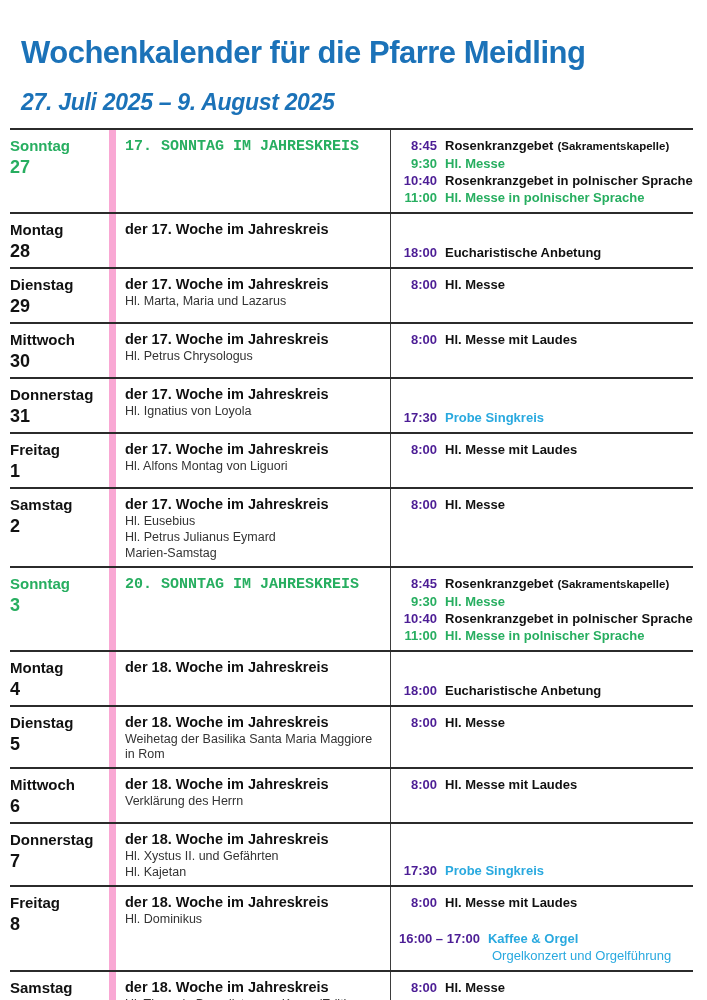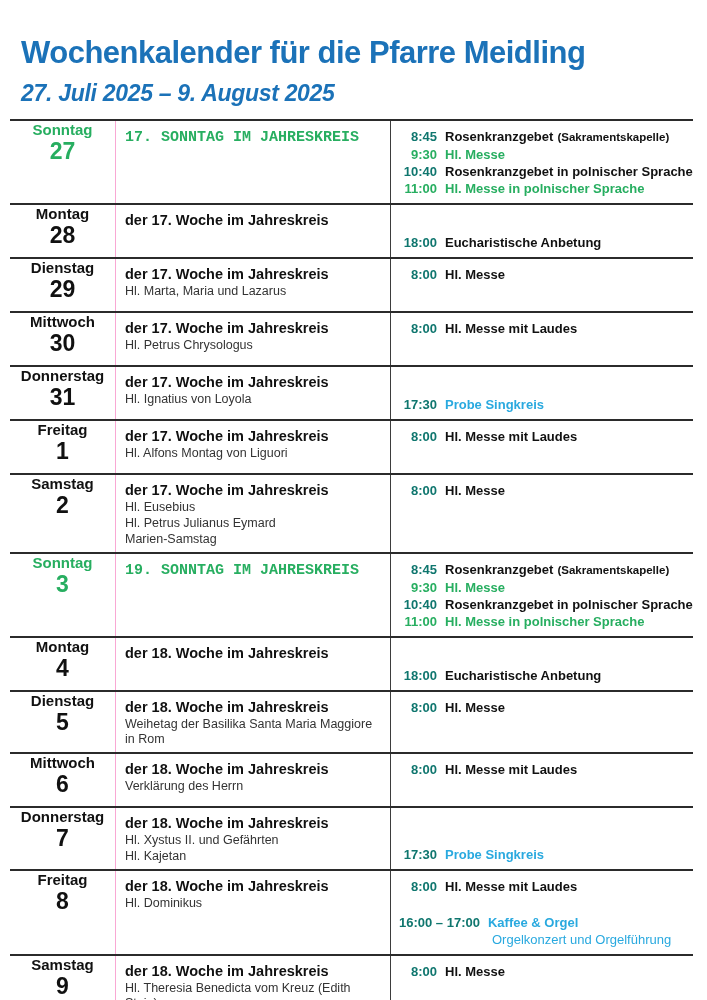--- a/index.html
+++ b/index.html
@@ -13,46 +13,45 @@
   .page{width:707px;height:1000px;position:relative;}
 
   
   .header{padding:36px 23px 0 21px;}
   .title{
     font-size:31px;font-weight:bold;line-height:34px;
     color:#1B72B8;letter-spacing:-0.5px;
   }
   .subtitle{
     font-size:23px;font-weight:bold;font-style:italic;
-    color:#1B72B8;line-height:26px;margin-top:10px;letter-spacing:-0.3px;
+    color:#1B72B8;line-height:26px;margin-top:19px;letter-spacing:-0.3px;
   }
 
   
   .cal{
     margin:13px 14px 0 10px;
     width:683px;
     border-top:2px solid #2b2b2b;
   }
   .row{
     display:flex;
     border-bottom:2px solid #2b2b2b;
     min-height:52px;
     align-items:stretch;
   }
   .row.last{border-bottom:none;}
 
   .c-day{
     width:106px;flex:0 0 106px;
-    border-right:1px solid #f9a8d4;
-    text-align:center;
-    padding-top:0;padding-bottom:4px;
+    border-right:7px solid #f9a8d4;
+    padding-top:7px;padding-bottom:4px;
     box-sizing:border-box;
   }
   .day-name{font-size:15px;font-weight:bold;line-height:18px;color:#111;}
-  .day-num{font-size:23px;font-weight:bold;line-height:24px;color:#111;}
+  .day-num{font-size:18px;font-weight:bold;line-height:24px;color:#111;}
   .sunday .day-name,.sunday .day-num{color:#27AE60;}
 
   .c-week{
     width:275px;flex:0 0 275px;
     border-right:1px solid #3d3d3d;
     padding:7px 6px 5px 9px;
     box-sizing:border-box;
   }
   .week-title{font-size:14.5px;font-weight:bold;line-height:17px;color:#111;}
   .sunday .week-title{font-size:15px;line-height:20px;color:#27AE60;font-family:Liberation Mono, monospace;}
@@ -61,21 +60,21 @@
   .c-events{
     flex:1 1 auto;
     padding:7px 4px 6px 4px;
     box-sizing:border-box;
     display:flex;flex-direction:column;
   }
   .event{display:flex;align-items:baseline;line-height:17px;}
   .event .time{
     min-width:38px;flex:0 0 auto;text-align:right;
     margin-left:4px;margin-right:8px;
-    font-size:13px;font-weight:bold;color:#0f766e;white-space:nowrap;
+    font-size:13px;font-weight:bold;color:#4c1d95;white-space:nowrap;
   }
   .event .label{font-size:13px;font-weight:bold;color:#111;white-space:nowrap;}
   .event .note{font-size:11.5px;font-weight:bold;color:#111;margin-left:4px;white-space:nowrap;}
   .event.green .time,.event.green .label{color:#27AE60;}
   .event.cyan .label{color:#29A9DF;}
   .event.bottom{margin-top:auto;}
   .event.gap{margin-top:19px;}
   .event-sub{
     font-size:13px;color:#29A9DF;line-height:17px;
     padding-left:97px;white-space:nowrap;
@@ -214,21 +213,21 @@
             <span class="label">Hl. Messe</span>
           </div>
         </div>
       </div>
       <div class="row sunday">
         <div class="c-day">
           <div class="day-name">Sonntag</div>
           <div class="day-num">3</div>
         </div>
         <div class="c-week">
-          <div class="week-title">19. SONNTAG IM JAHRESKREIS</div>
+          <div class="week-title">20. SONNTAG IM JAHRESKREIS</div>
         </div>
         <div class="c-events">
           <div class="event black">
             <span class="time">8:45</span>
             <span class="label">Rosenkranzgebet</span>
             <span class="note">(Sakramentskapelle)</span>
           </div>
           <div class="event green">
             <span class="time">9:30</span>
             <span class="label">Hl. Messe</span>

